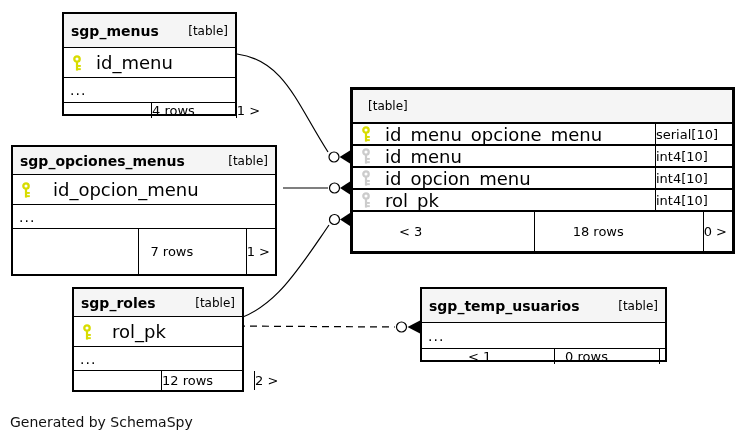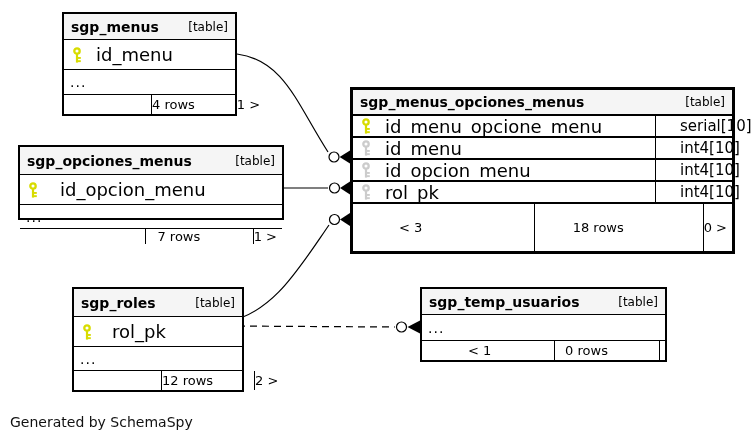--- a/index.html
+++ b/index.html
@@ -4,31 +4,31 @@
 <style>
   * { box-sizing: border-box; margin: 0; padding: 0; }
   html, body { width: 753px; height: 443px; background: #ffffff; overflow: hidden; }
   body { font-family: "DejaVu Sans", "Liberation Sans", sans-serif; color: #000; }
   .canvas { position: relative; width: 753px; height: 443px; }
 
   .tbl { position: absolute; background: #fff; border: 2px solid #000; display: flex; flex-direction: column; }
   .tbl.main { border-width: 3px; }
 
   .hdr { background: #f5f5f5; border-bottom: 1px solid #000; display: flex; align-items: center;
-         justify-content: space-between; padding: 0 7px; height: 26px; flex: 0 0 auto; }
+         justify-content: space-between; padding: 0 7px; height: 34px; flex: 0 0 auto; }
   .hdr .tname { font-weight: bold; font-size: 14px; white-space: nowrap; }
   .hdr .ttag { font-size: 12px; white-space: nowrap; padding-left: 8px; }
   .tbl.main .hdr { border-bottom-width: 2px; }
 
   .colrow { display: flex; align-items: stretch; border-bottom: 1px solid #000; height: 30px; flex: 0 0 auto; }
   .tbl.main .colrow { border-bottom-width: 2px; height: 22px; }
   .namecell { display: flex; align-items: center; gap: 14px; padding-left: 8px; flex: 1 1 auto; min-width: 0; }
   .colname { font-size: 18px; white-space: nowrap; }
   .typecell { border-left: 1px solid #000; width: 77px; flex: 0 0 auto; display: flex; align-items: center;
-              padding-left: 24px; font-size: 15px; white-space: nowrap; }
+              padding-left: 0; font-size: 13px; white-space: nowrap; }
 
   .keyicon { display: inline-flex; width: 10px; height: 16px; flex: 0 0 auto; }
   .pk { color: #d8dc00; }
   .fk { color: #cccccc; }
 
   .ellrow { display: flex; align-items: center; border-bottom: 1px solid #000; padding-left: 6px;
             font-size: 14px; letter-spacing: 1px; flex: 0 0 auto; }
 
   .ftr { display: flex; align-items: stretch; flex: 1 1 auto; font-size: 13px; }
   .fcell { display: flex; align-items: center; white-space: nowrap; margin-left: 41px; }
@@ -87,21 +87,21 @@
       </div>
     </div>
     <div class="ellrow" style="height:25px;">...</div>
     <div class="ftr">
       <span class="fcell f-left" style="width:40px;"></span>
       <span class="fcell f-center" style="width:76px;">4 rows</span>
       <span class="fcell f-right">1 &gt;</span>
     </div>
   </div>
 
-  <div class="tbl" style="left:18px; top:145px; width:266px; height:75px;">
+  <div class="tbl" style="left:11px; top:145px; width:266px; height:131px;">
     <div class="hdr" style="height:28px;">
       <span class="tname">sgp_opciones_menus</span>
       <span class="ttag">[table]</span>
     </div>
     <div class="colrow">
       <div class="namecell" style="gap:22px;">
         <span class="keyicon pk">
           <svg width="10" height="16" viewBox="0 0 10 16">
               <circle cx="5" cy="4" r="2.7" fill="none" stroke="currentColor" stroke-width="2.3"></circle>
               <rect x="3.9" y="6.4" width="2.2" height="9.2" fill="currentColor"></rect>
@@ -115,21 +115,20 @@
     <div class="ellrow" style="height:24px;">...</div>
     <div class="ftr">
       <span class="fcell f-left" style="width:68px;"></span>
       <span class="fcell f-center" style="width:110px;">7 rows</span>
       <span class="fcell f-right">1 &gt;</span>
     </div>
   </div>
 
   <div class="tbl main" style="left:350px; top:87px; width:385px; height:167px;">
     <div class="hdr">
-      <span class="tname">sgp_menus_opciones_menus</span>
       <span class="ttag">[table]</span>
     </div>
     <div class="colrow">
       <div class="namecell">
         <span class="keyicon pk">
           <svg width="10" height="16" viewBox="0 0 10 16">
               <circle cx="5" cy="4" r="2.7" fill="none" stroke="currentColor" stroke-width="2.3"></circle>
               <rect x="3.9" y="6.4" width="2.2" height="9.2" fill="currentColor"></rect>
               <rect x="6" y="10" width="2.8" height="1.9" fill="currentColor"></rect>
               <rect x="6" y="13.2" width="2.8" height="1.9" fill="currentColor"></rect>

